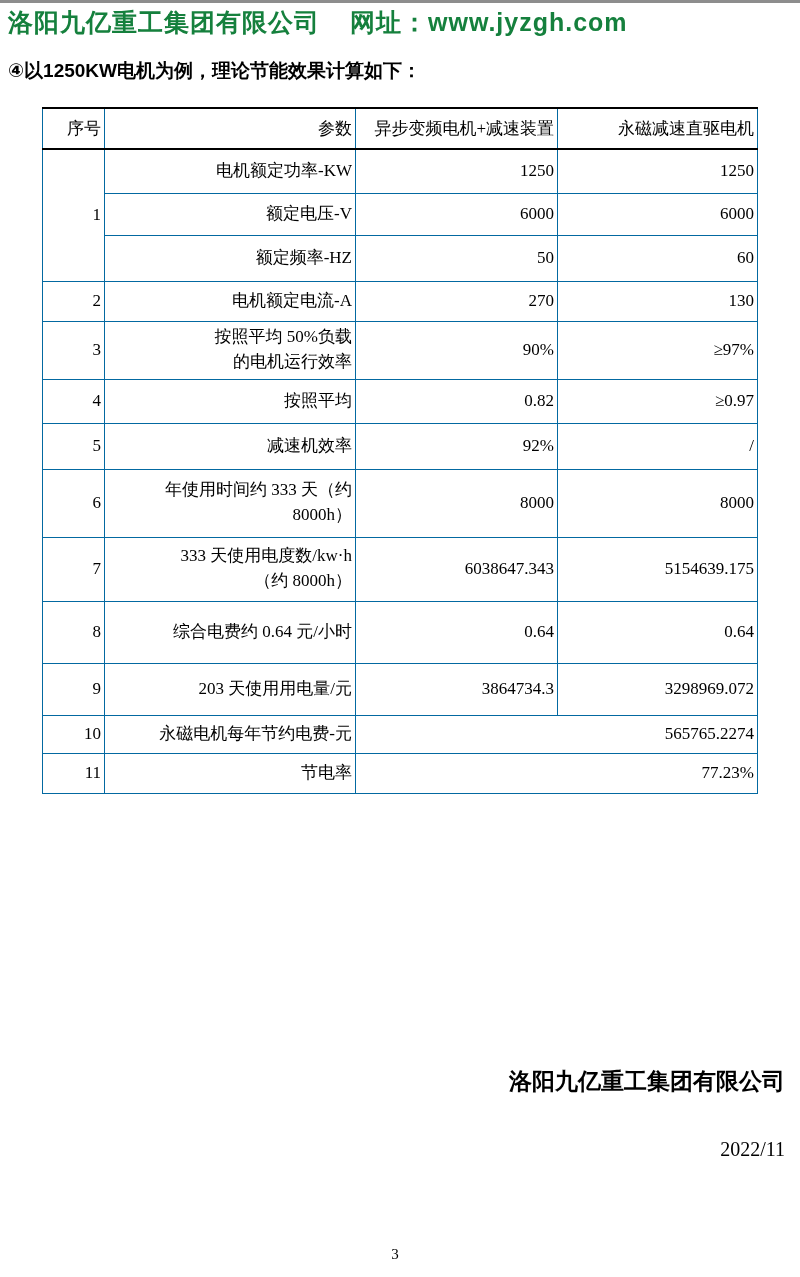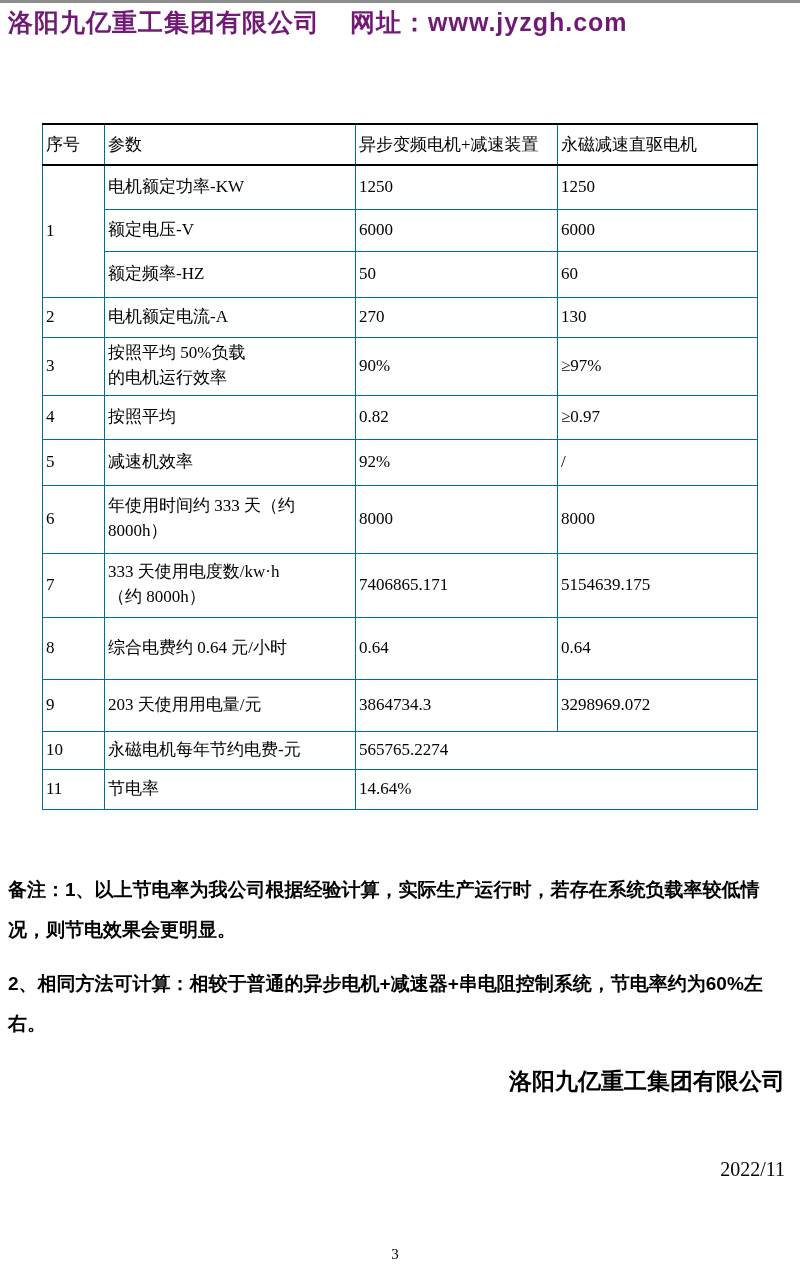--- a/index.html
+++ b/index.html
@@ -6,33 +6,33 @@
   body{
     width:800px;height:1277px;background:#ffffff;color:#000;
     font-family:"Liberation Serif","DejaVu Serif",serif;
     position:relative;overflow:hidden;
   }
   .page{position:relative;width:800px;height:1277px;background:#fff;}
   .top-rule{position:absolute;top:0;left:0;width:800px;height:3px;background:#8d8d8d;}
   .doc-header{
     position:absolute;top:6px;left:8px;width:784px;
     font-family:"Liberation Sans","DejaVu Sans",sans-serif;
-    font-weight:bold;font-size:25px;color:#701a75;letter-spacing:1px;
+    font-weight:bold;font-size:25px;color:#15803d;letter-spacing:1px;
     white-space:nowrap;
   }
   .doc-header .website{margin-left:30px;}
   .intro{
     position:absolute;top:58px;left:8px;width:784px;
     font-family:"Liberation Sans","DejaVu Sans",sans-serif;
     font-weight:600;font-size:19px;
   }
   table.energy{
-    position:absolute;top:123px;left:42px;width:715px;
+    position:absolute;top:107px;left:42px;width:715px;
     border-collapse:collapse;table-layout:fixed;
-    text-align:left;font-size:17px;padding-left:25px;
+    text-align:right;font-size:17px;padding-left:25px;
   }
   table.energy col.c-no{width:62px;}
   table.energy col.c-param{width:251px;}
   table.energy col.c-async{width:202px;}
   table.energy col.c-pm{width:200px;}
   table.energy th,table.energy td{
     border:1px solid #0369a1;padding:2px 3px;font-weight:normal;
     vertical-align:middle;
   }
   table.energy tr.hdr th{border-top:2px solid #000;border-bottom:2px solid #000;}
@@ -44,38 +44,38 @@
   }
   .notes p{margin:0 0 14px 0;}
   .signature{
     position:absolute;top:1066px;right:15px;
     font-family:"Liberation Sans","DejaVu Sans",sans-serif;
     font-weight:bold;font-size:23px;
   }
   .doc-date{
     position:absolute;top:1138px;right:15px;
     font-size:20px;
-    margin-top:20px;
   }
   .page-number{
     position:absolute;top:1246px;left:0;width:790px;text-align:center;
     font-size:15px;
   }
 </style>
 </head>
 <body>
 
 <div class="page">
 
   <div class="top-rule"></div>
 
   <div class="doc-header">
     <span>洛阳九亿重工集团有限公司</span><span class="website">网址：www.jyzgh.com</span>
   </div>
 
+  <div class="intro">④以1250KW电机为例，理论节能效果计算如下：</div>
 
   <table class="energy">
     <colgroup>
       <col class="c-no">
         <col class="c-param">
         <col class="c-async">
         <col class="c-pm">
     </colgroup>
     <tbody>
       <tr class="hdr" style="height:41px">
@@ -131,21 +131,21 @@
         <td>6</td>
         <td class="param">年使用时间约 333 天（约
 8000h）</td>
         <td>8000</td>
         <td>8000</td>
       </tr>
       <tr style="height:64px">
         <td>7</td>
         <td class="param">333 天使用电度数/kw·h
 （约 8000h）</td>
-        <td>7406865.171</td>
+        <td>6038647.343</td>
         <td>5154639.175</td>
       </tr>
       <tr style="height:62px">
         <td>8</td>
         <td class="param">综合电费约 0.64 元/小时</td>
         <td>0.64</td>
         <td>0.64</td>
       </tr>
       <tr style="height:52px">
         <td>9</td>
@@ -154,29 +154,25 @@
         <td>3298969.072</td>
       </tr>
       <tr style="height:38px">
         <td>10</td>
         <td class="param">永磁电机每年节约电费-元</td>
         <td colspan="2">565765.2274</td>
       </tr>
       <tr style="height:40px">
         <td>11</td>
         <td class="param">节电率</td>
-        <td colspan="2">14.64%</td>
+        <td colspan="2">77.23%</td>
       </tr>
     </tbody>
   </table>
 
-  <div class="notes">
-    <p>备注：1、以上节电率为我公司根据经验计算，实际生产运行时，若存在系统负载率较低情况，则节电效果会更明显。</p>
-    <p>2、相同方法可计算：相较于普通的异步电机+减速器+串电阻控制系统，节电率约为60%左右。</p>
-  </div>
 
   <div class="signature">洛阳九亿重工集团有限公司</div>
 
   <div class="doc-date">2022/11</div>
 
   <div class="page-number">3</div>
 
 </div>
 
 </body></html>

